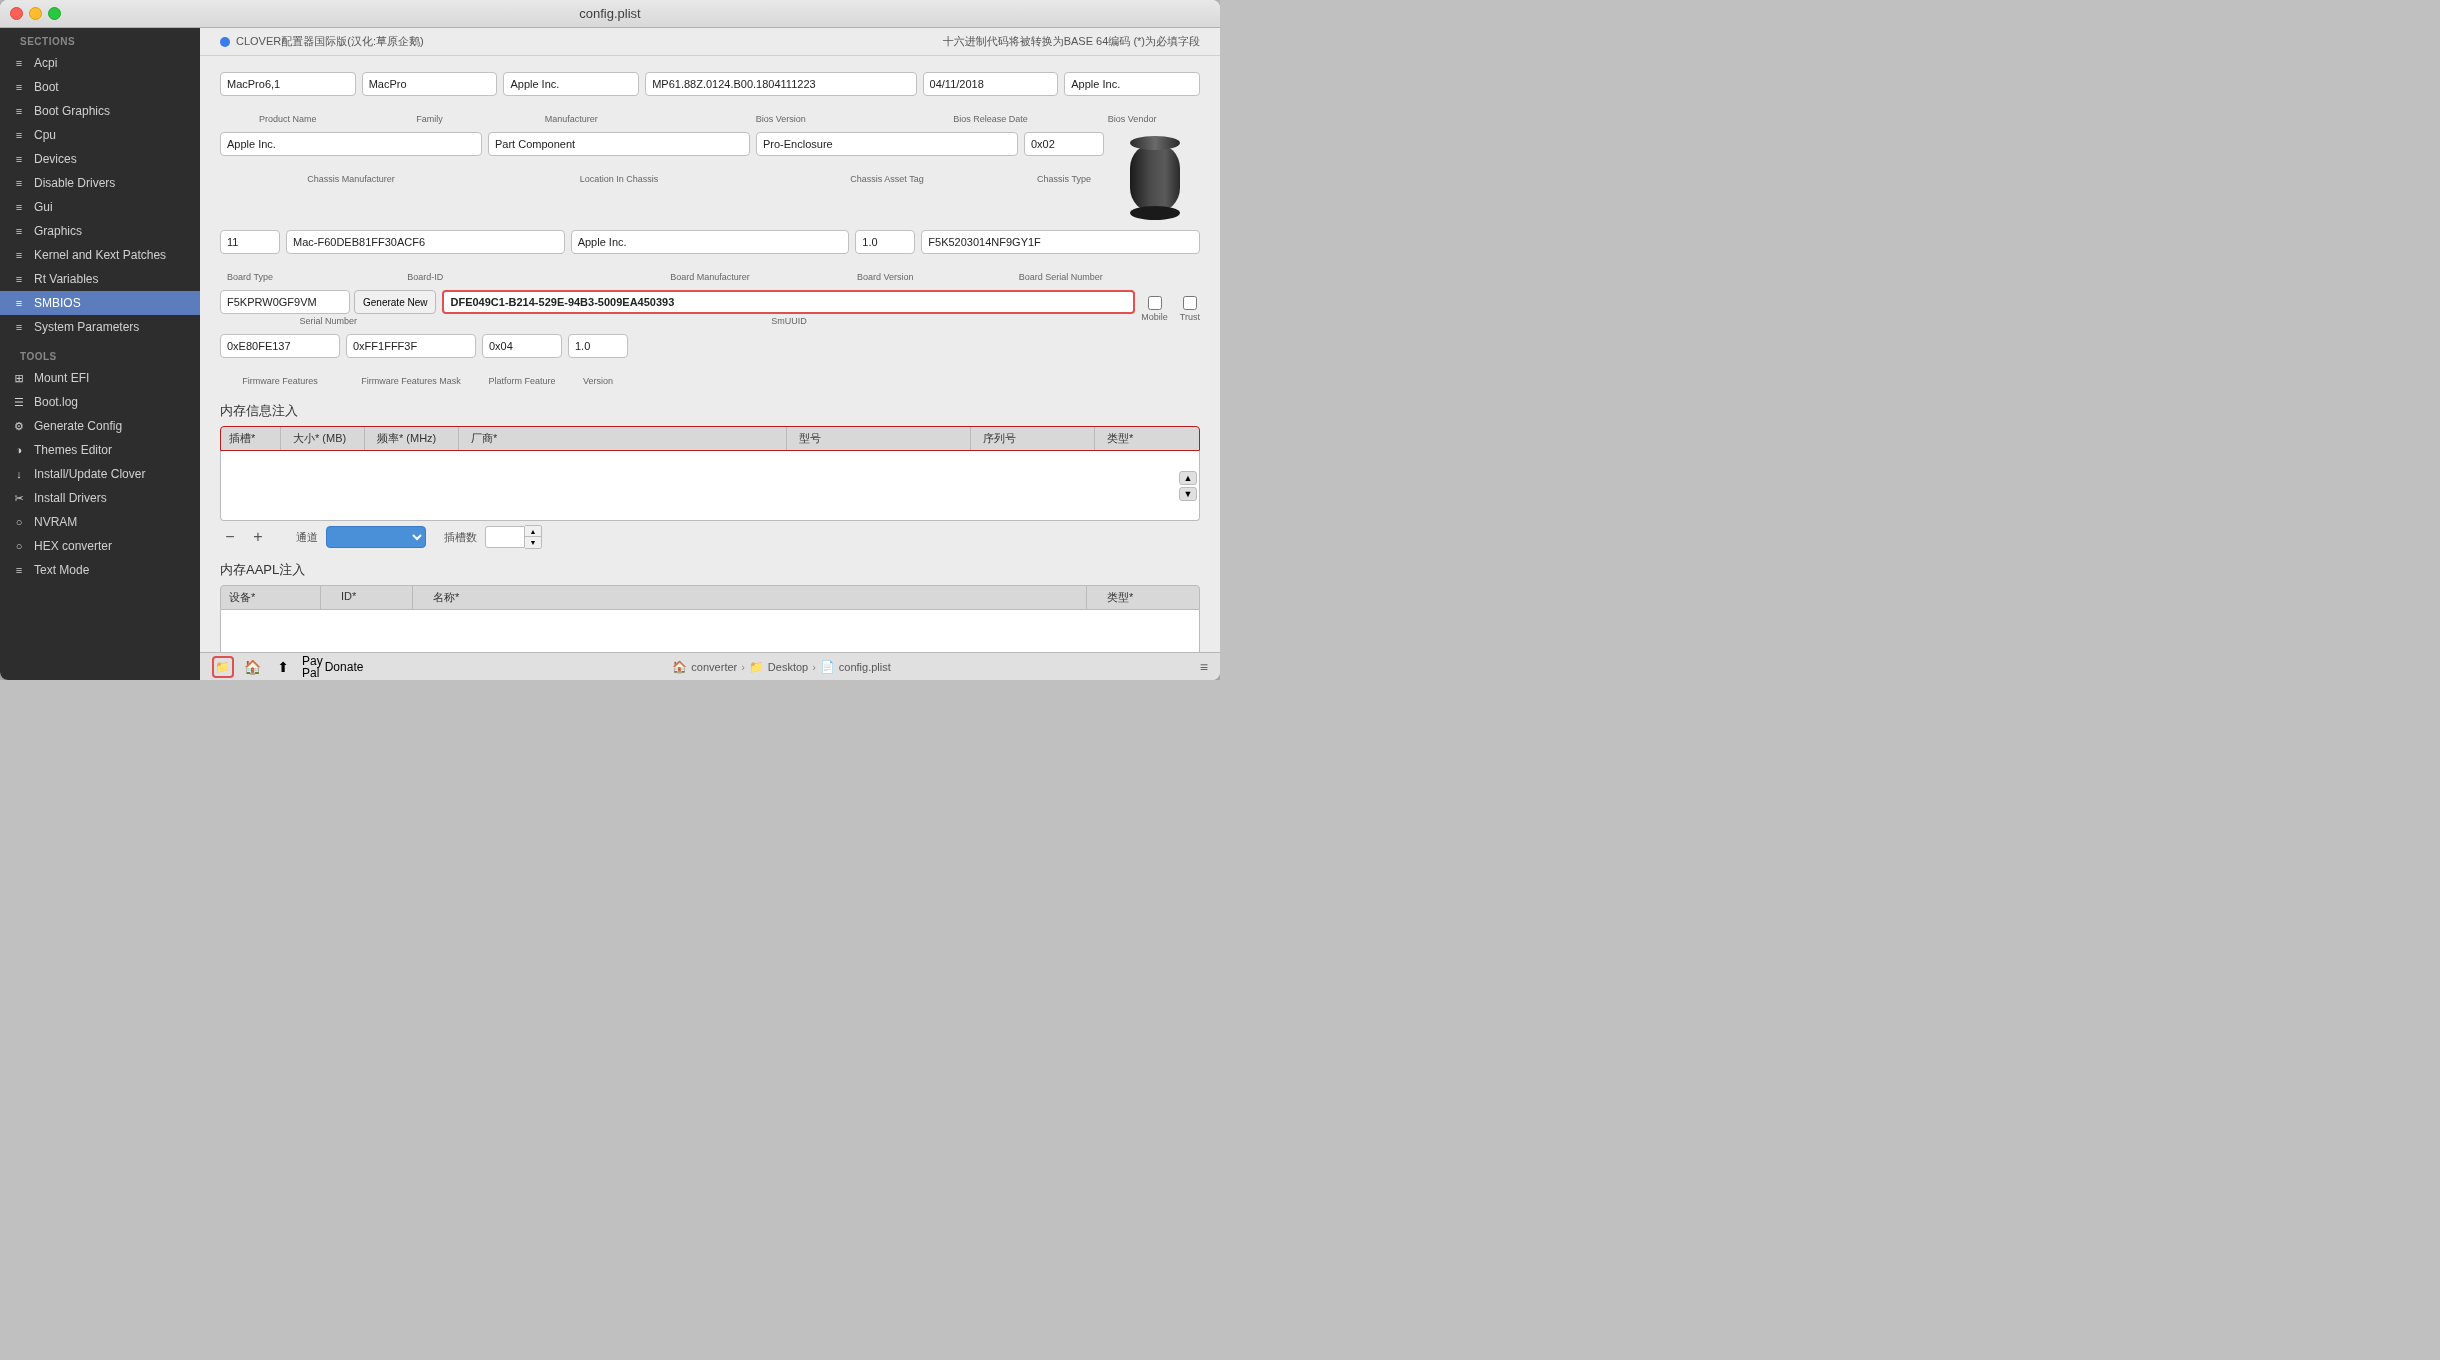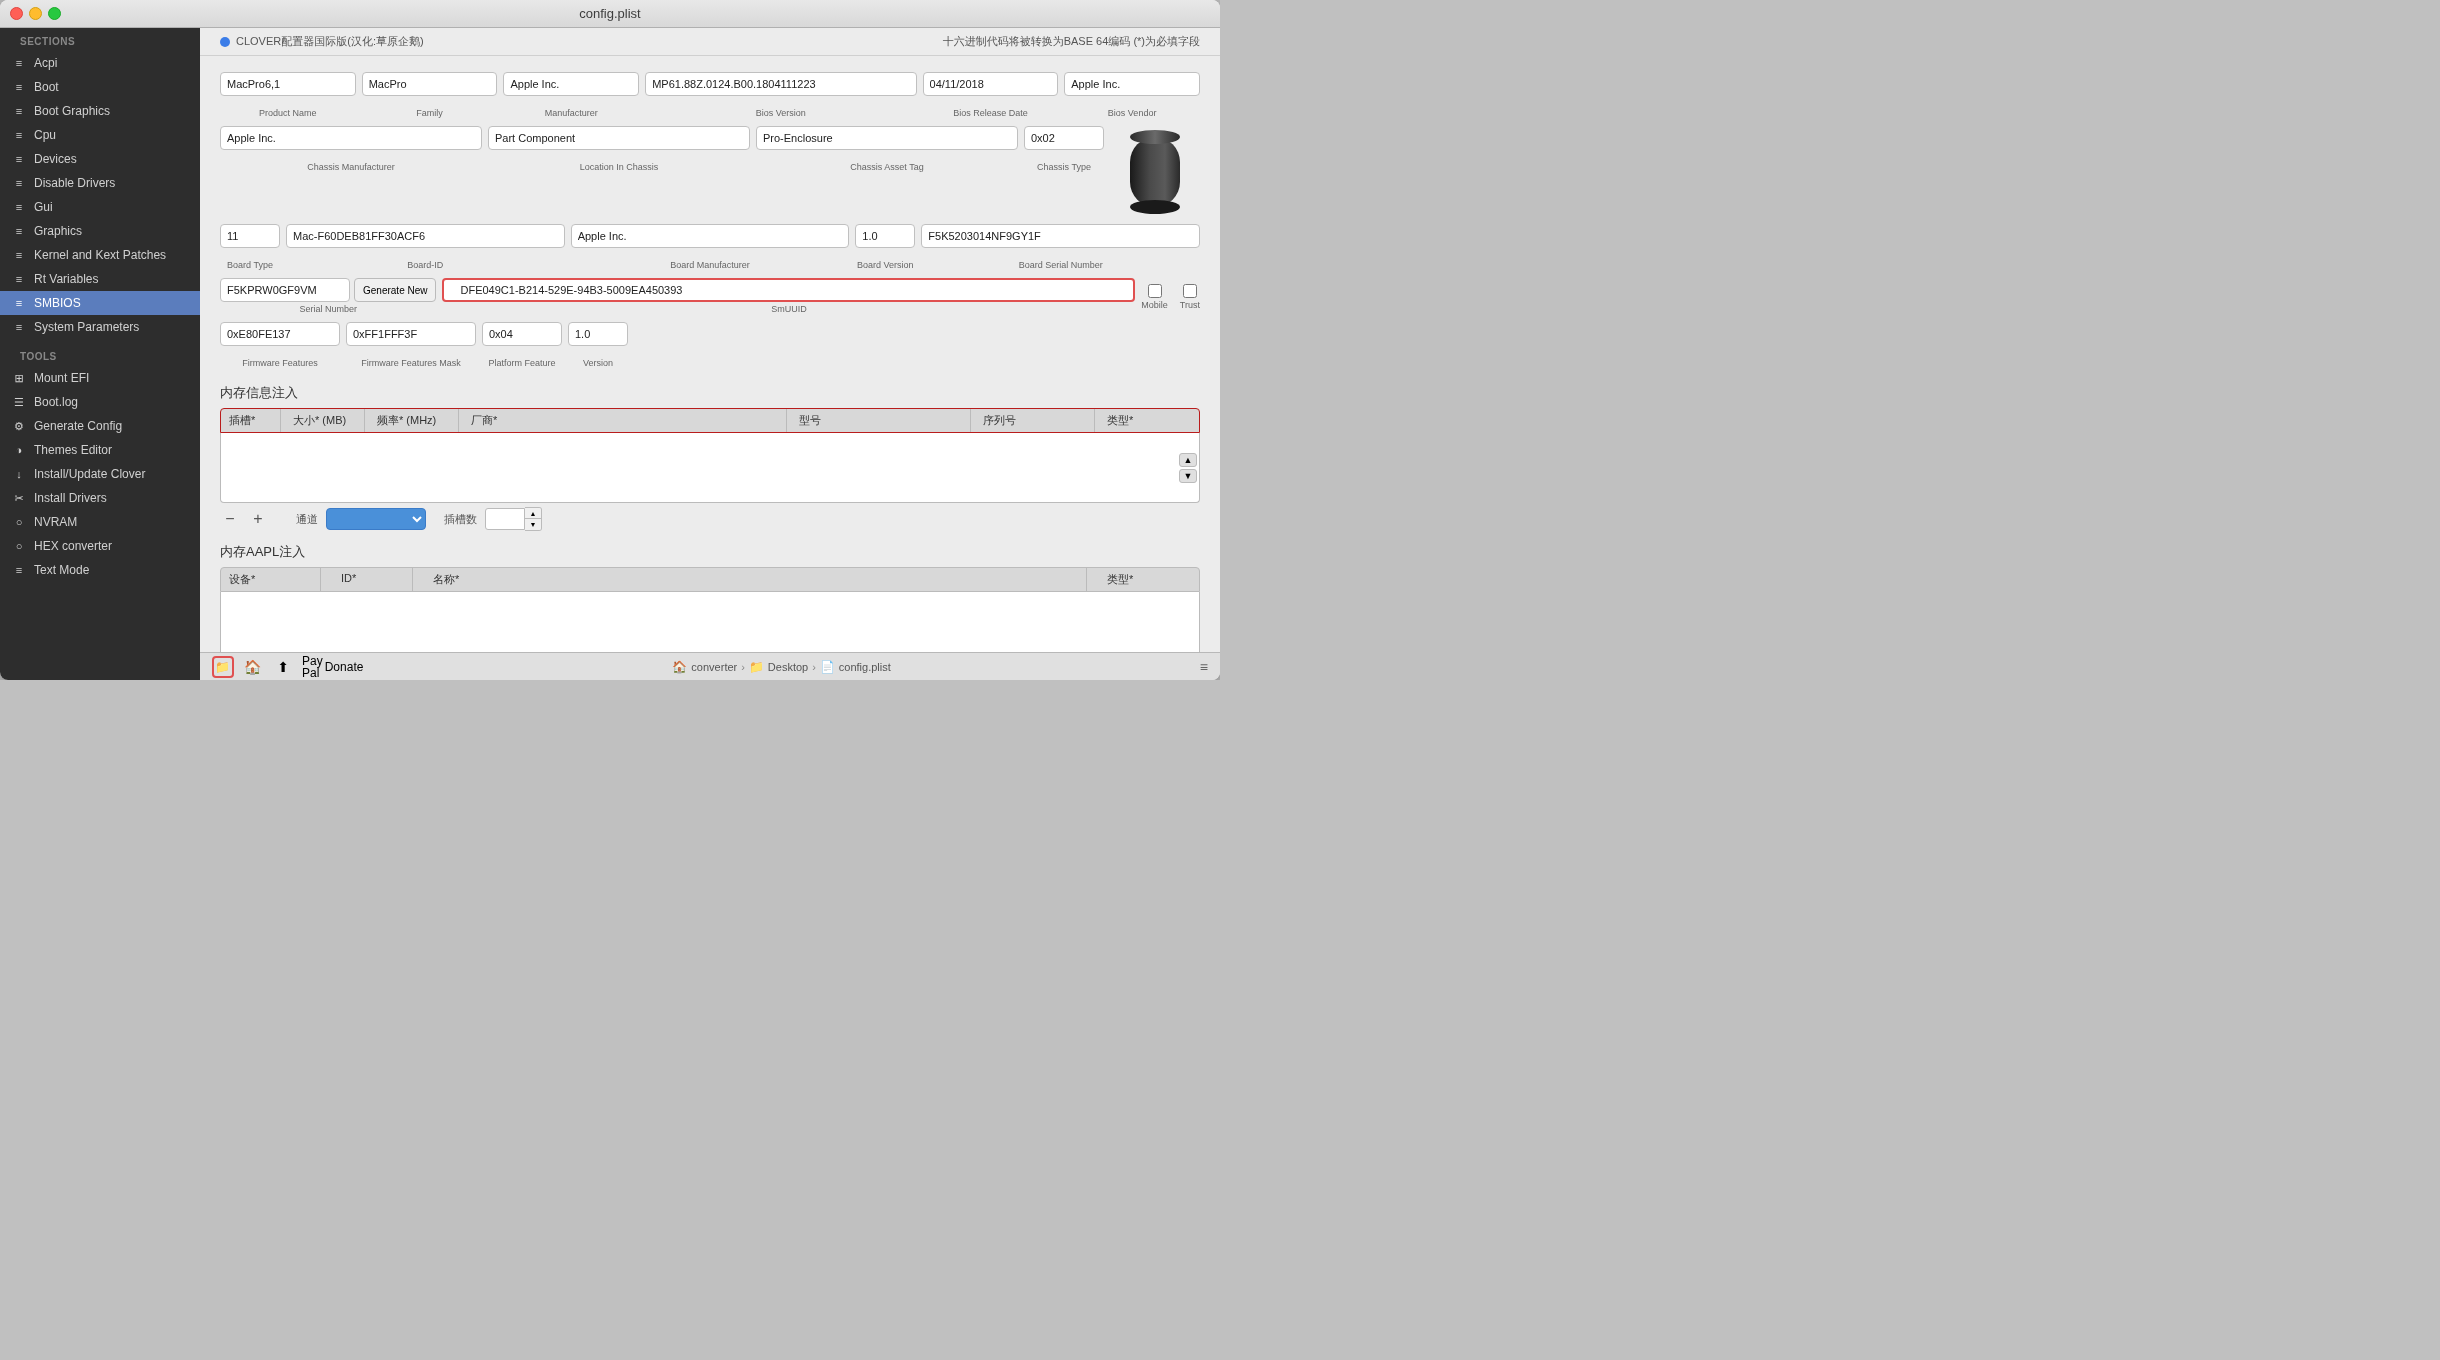--- a/index.html
+++ b/index.html
@@ -36,30 +36,30 @@
     .content { flex: 1; background: #ececec; overflow-y: auto; display: flex; flex-direction: column; }
 
     
     .info-bar { background: #ececec; padding: 6px 20px; display: flex; align-items: center; gap: 10px; border-bottom: 1px solid #d0d0d0; flex-shrink: 0; }
     .info-badge { display: flex; align-items: center; gap: 6px; font-size: 11px; color: #555; }
     .info-badge-dot { width: 10px; height: 10px; background: #3b7de8; border-radius: 50%; }
     .info-text-right { margin-left: auto; font-size: 11px; color: #555; }
 
     
     .smbios-content { padding: 16px 20px; flex: 1; }
-    .field-cell { display: flex; flex-direction: column; gap: 12px; }
+    .field-cell { display: flex; flex-direction: column; gap: 18px; }
     .field-input { background: white; border: 1px solid #c0c0c0; border-radius: 4px; padding: 4px 6px; font-size: 11px; color: #222; height: 24px; width: 100%; }
     .field-label { font-size: 9px; color: #666; text-align: center; }
 
     .serial-group { display: flex; flex-direction: column; gap: 2px; }
     .serial-input-row { display: flex; gap: 4px; align-items: center; }
     .gen-btn { font-size: 10px; padding: 3px 8px; background: #f0f0f0; border: 1px solid #bbb; border-radius: 4px; cursor: pointer; white-space: nowrap; height: 24px; }
 
     .smuuid-group { display: flex; flex-direction: column; gap: 2px; flex: 1; }
-    .smuuid-input { background: white; border: 2px solid #e05050; border-radius: 4px; padding: 4px 16px; font-size: 11px; color: #222; height: 24px; width: 100%; }
+    .smuuid-input { background: white; border: 2px solid #e05050; border-radius: 4px; padding: 4px 6px; font-size: 11px; color: #222; height: 24px; width: 100%; font-weight: bold; }
 
     .checkboxes-group { display: flex; gap: 12px; padding-top: 6px; }
     .checkbox-item { display: flex; flex-direction: column; align-items: center; gap: 2px; font-size: 9px; color: #666; }
     .checkbox-item input { width: 14px; height: 14px; }
 
     
     .section-label { font-size: 13px; color: #333; font-weight: 500; margin-bottom: 6px; }
     .th { padding: 4px 8px; font-size: 11px; color: #333; font-weight: 500; border-right: 1px solid #bbb; }
     .th:last-child { border-right: none; }
     .table-body { background: white; border: 1px solid #bbb; border-top: none; min-height: 60px; border-radius: 0 0 4px 4px; }

